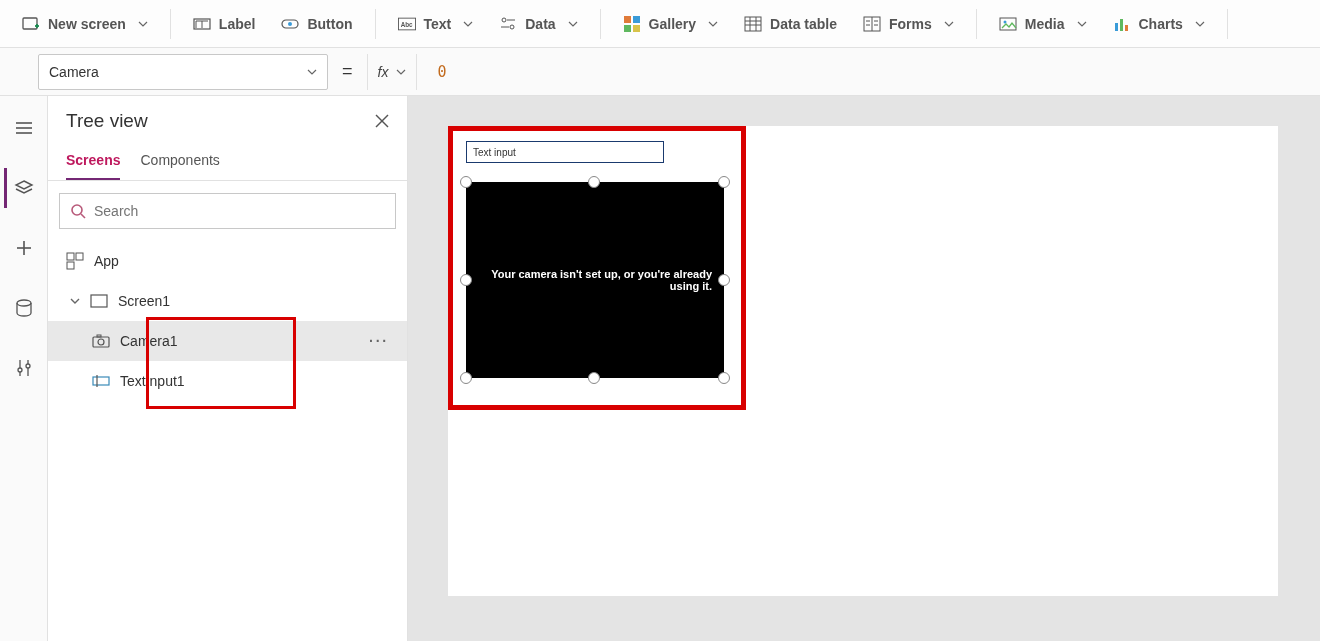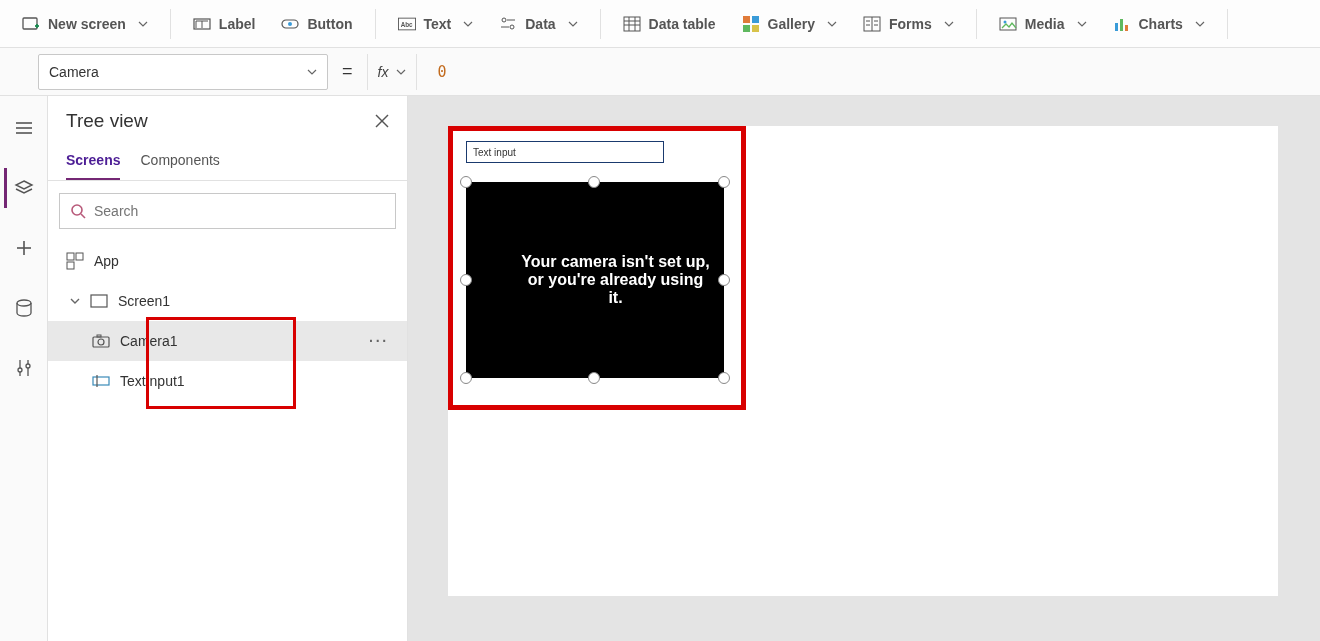--- a/index.html
+++ b/index.html
@@ -148,21 +148,21 @@
     padding: 6px 18px 0 18px;
     border-bottom: 1px solid #e1e1e1;
   }
   .tree-tab {
     padding: 6px 0 10px 0;
     cursor: pointer;
     color: #555;
     border-bottom: 2px solid transparent;
   }
   .tree-tab.active {
-    color: #4c1d95;
+    color: #be185d;
     font-weight: 600;
     border-bottom-color: #742774;
   }
 
   .search-box {
     margin: 12px 11px;
     height: 36px;
     border: 1px solid #c8c8c8;
     display: flex;
     align-items: center;
@@ -237,24 +237,23 @@
     left: 18px; top: 56px;
     width: 258px; height: 196px;
     background: #000;
     display: flex;
     align-items: center;
     justify-content: center;
     padding: 0 12px;
   }
   .camera-msg {
     color: #fff;
-    font-size: 16px;
-    text-align: center;
+    font-size: 11px;
+    text-align: right;
     font-weight: 600;
-    margin-left: 41px;
   }
   .sel-handle {
     position: absolute;
     width: 12px; height: 12px;
     background: #fff;
     border: 1px solid #888;
     border-radius: 50%;
   }
 
   
@@ -336,44 +335,44 @@
           </svg>
         </span>
     </div>
   </div>
   <div class="ribbon-sep"></div>
 
   <div class="ribbon-group">
     <div class="ribbon-btn">
       <span class="ribbon-icon">
         <svg width="18" height="18" viewBox="0 0 18 18">
+            <rect x="1" y="1" width="7" height="7" fill="#e07b3a"></rect>
+            <rect x="10" y="1" width="7" height="7" fill="#3a9bd8"></rect>
+            <rect x="1" y="10" width="7" height="7" fill="#5fb85f"></rect>
+            <rect x="10" y="10" width="7" height="7" fill="#d8c34a"></rect>
+          </svg>
+      </span>
+      <span>Gallery</span>
+      <span class="chev">
+          <svg width="10" height="10" viewBox="0 0 10 10">
+            <path d="M1 3 L5 7 L9 3" fill="none" stroke="#666" stroke-width="1.2"></path>
+          </svg>
+        </span>
+    </div>
+    <div class="ribbon-btn">
+      <span class="ribbon-icon">
+        <svg width="18" height="18" viewBox="0 0 18 18">
             <rect x="1" y="2" width="16" height="14" fill="none" stroke="#555"></rect>
             <line x1="1" y1="6" x2="17" y2="6" stroke="#555"></line>
             <line x1="1" y1="10" x2="17" y2="10" stroke="#555"></line>
             <line x1="6" y1="2" x2="6" y2="16" stroke="#555"></line>
             <line x1="12" y1="2" x2="12" y2="16" stroke="#555"></line>
           </svg>
       </span>
       <span>Data table</span>
-    </div>
-    <div class="ribbon-btn">
-      <span class="ribbon-icon">
-        <svg width="18" height="18" viewBox="0 0 18 18">
-            <rect x="1" y="1" width="7" height="7" fill="#e07b3a"></rect>
-            <rect x="10" y="1" width="7" height="7" fill="#3a9bd8"></rect>
-            <rect x="1" y="10" width="7" height="7" fill="#5fb85f"></rect>
-            <rect x="10" y="10" width="7" height="7" fill="#d8c34a"></rect>
-          </svg>
-      </span>
-      <span>Gallery</span>
-      <span class="chev">
-          <svg width="10" height="10" viewBox="0 0 10 10">
-            <path d="M1 3 L5 7 L9 3" fill="none" stroke="#666" stroke-width="1.2"></path>
-          </svg>
-        </span>
     </div>
     <div class="ribbon-btn">
       <span class="ribbon-icon">
         <svg width="18" height="18" viewBox="0 0 18 18">
             <rect x="1" y="2" width="16" height="14" fill="none" stroke="#555"></rect>
             <line x1="9" y1="2" x2="9" y2="16" stroke="#555"></line>
             <line x1="3" y1="6" x2="7" y2="6" stroke="#555"></line>
             <line x1="11" y1="6" x2="15" y2="6" stroke="#555"></line>
             <line x1="3" y1="10" x2="7" y2="10" stroke="#555"></line>
             <line x1="11" y1="10" x2="15" y2="10" stroke="#555"></line>

